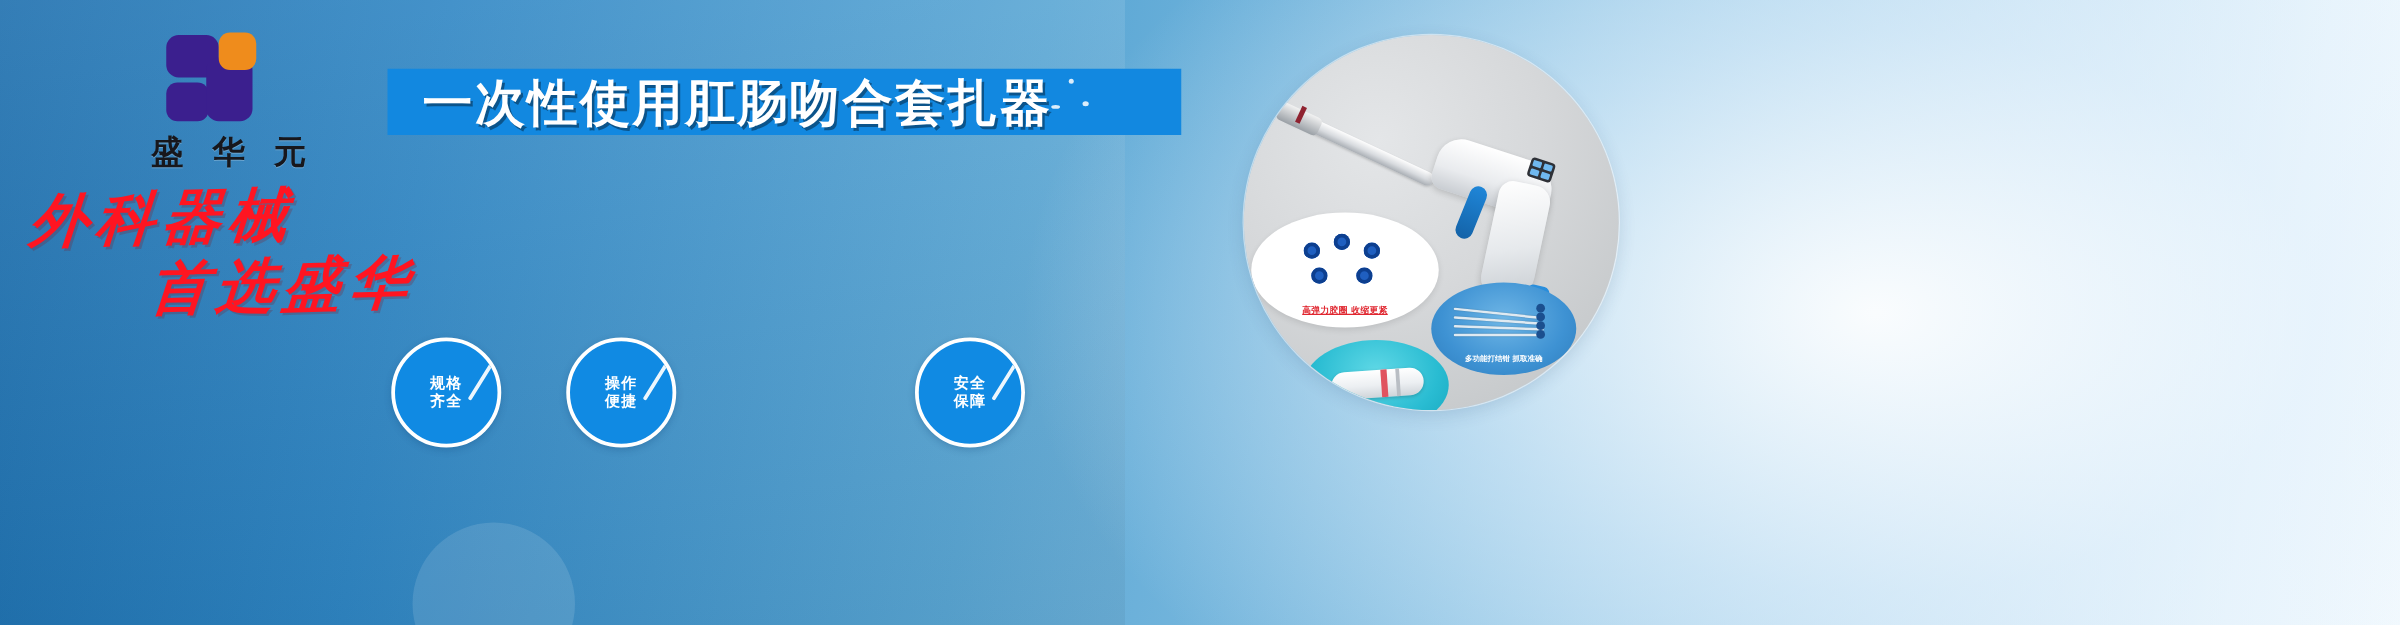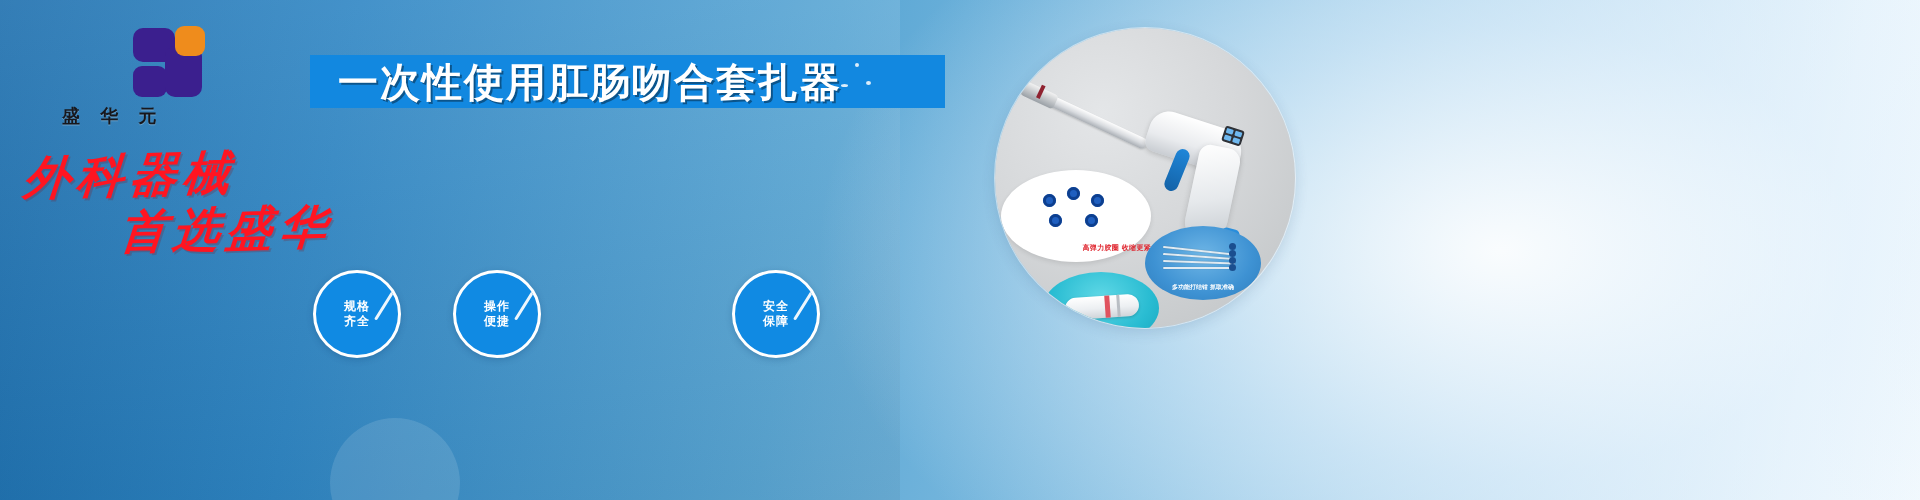--- a/index.html
+++ b/index.html
@@ -29,22 +29,22 @@
   .logo-wrap{ position:absolute; left:62px; top:26px; width:190px; height:105px; }
   .logo-mark{ position:relative; width:96px; height:72px; margin:0 auto; }
   .blk{ position:absolute; border-radius:9px; }
   .blk.p{ background:#3b1f8e; }
   .blk.o{ background:#ef8c1c; }
   .b1{ left:24px;  top:2px;  width:42px; height:34px; border-radius:10px;}
   .b2{ left:24px;  top:40px; width:34px; height:31px; border-radius:9px;}
   .b3{ left:56px;  top:20px; width:37px; height:51px; border-radius:10px;}
   .b4{ left:66px;  top:0px;  width:30px; height:30px; border-radius:9px;}
   .logo-name{
-    margin-top:6px; text-align:left; color:#17171c;
-    font-size:18px; font-weight:700; letter-spacing:7px;
+    margin-top:6px; text-align:right; color:#17171c;
+    font-size:26px; font-weight:700; letter-spacing:7px;
     font-family:"DejaVu Sans","Liberation Sans",sans-serif;
     text-shadow:0 1px 0 rgba(255,255,255,0.25);
   }
 
   
   .callig{ position:absolute; left:0; top:148px; width:420px; color:#ff1521; }
   .callig .l1, .callig .l2{
     font-family:"DejaVu Serif","Liberation Serif",serif;
     font-weight:700; font-size:47px; letter-spacing:6px;
     font-style:italic;
@@ -164,23 +164,24 @@
   .inset-rings{
     position:absolute; left:6px; top:142px; width:150px; height:92px;
     background:#ffffff; border-radius:50%;
     box-shadow:0 2px 5px rgba(0,0,0,.10);
   }
   .ring{ position:absolute; width:13px; height:13px; border-radius:50%;
          background:#1f5fc0; box-shadow:inset 0 0 0 3px #0d3f8f; }
   .r1{ left:42px; top:24px;} .r2{ left:66px; top:17px;} .r3{ left:90px; top:24px;}
   .r4{ left:48px; top:44px;} .r5{ left:84px; top:44px;}
   .inset-rings .cap{
-    position:absolute; left:0; right:0; bottom:9px; text-align:right;
+    position:absolute; left:0; right:0; bottom:9px; text-align:center;
     color:#e0262f; font-size:7px; font-weight:700; letter-spacing:.3px;
     font-family:"DejaVu Sans","Liberation Sans",sans-serif;
+    text-decoration:underline;
   }
 
   
   .inset-tray{
     position:absolute; left:150px; top:198px; width:116px; height:74px;
     background:radial-gradient(ellipse at 50% 40%, #6fb6e6 0%, #3e92d3 60%, #2d7cbc 100%);
     border-radius:50%;
   }
   .needle{ position:absolute; height:2px; background:#dfeaf2; border-radius:1px;
            transform-origin:left center; box-shadow:0 0 1px rgba(0,0,0,.3); }

